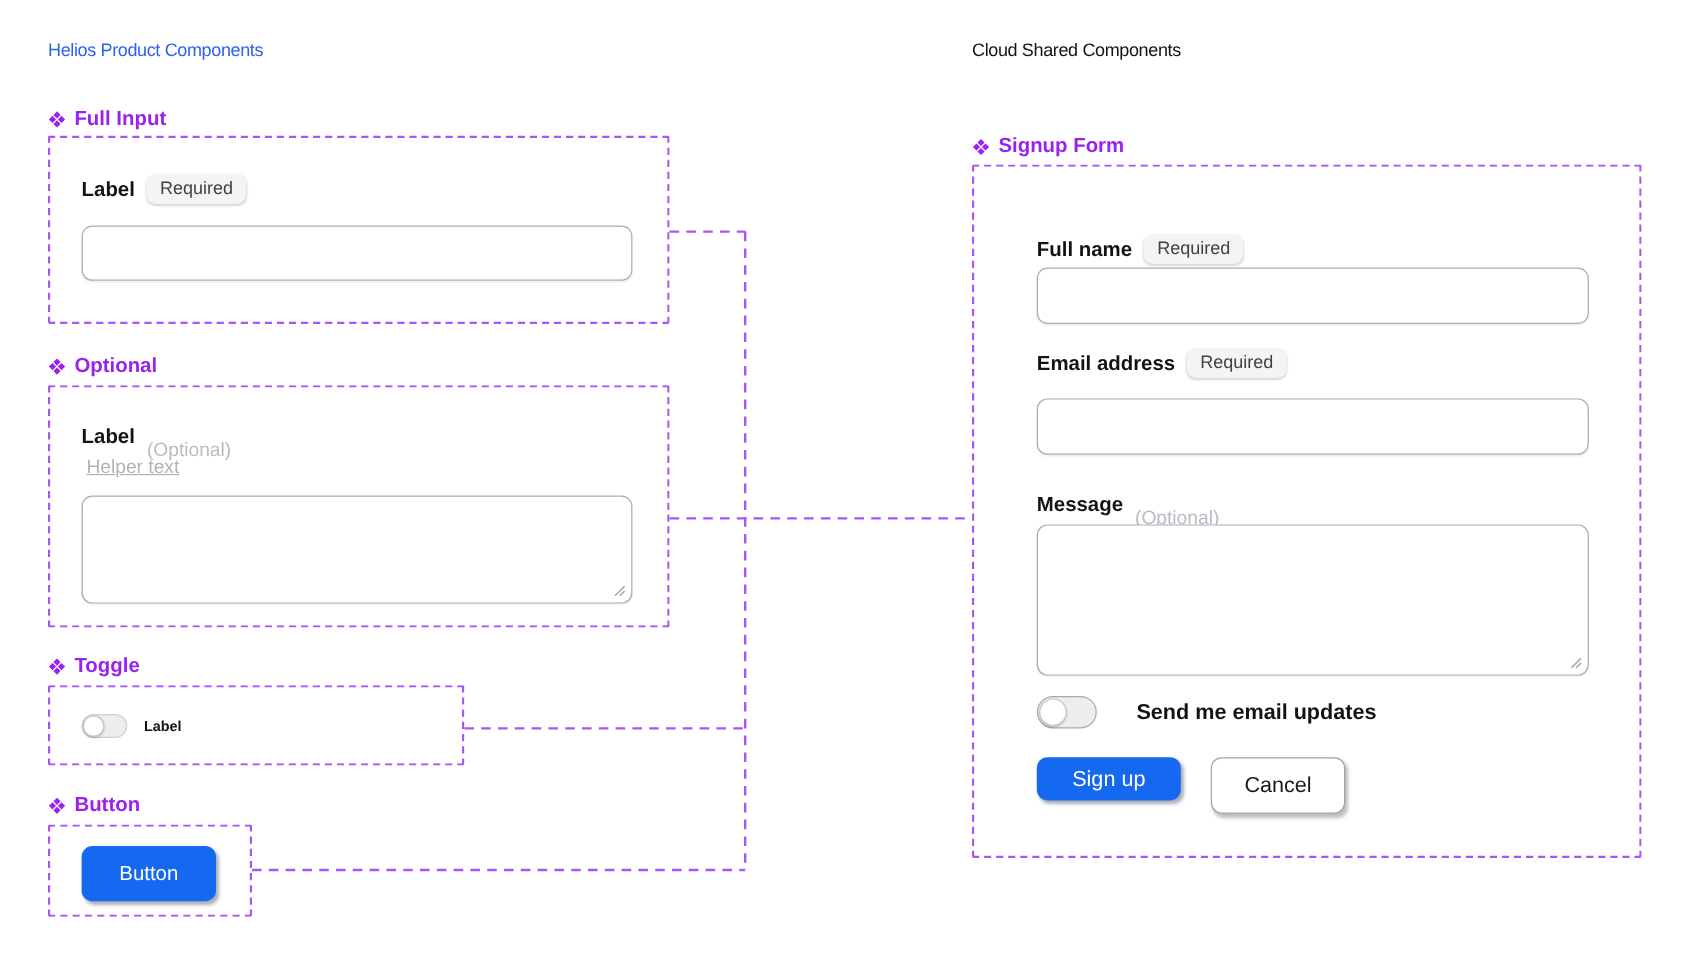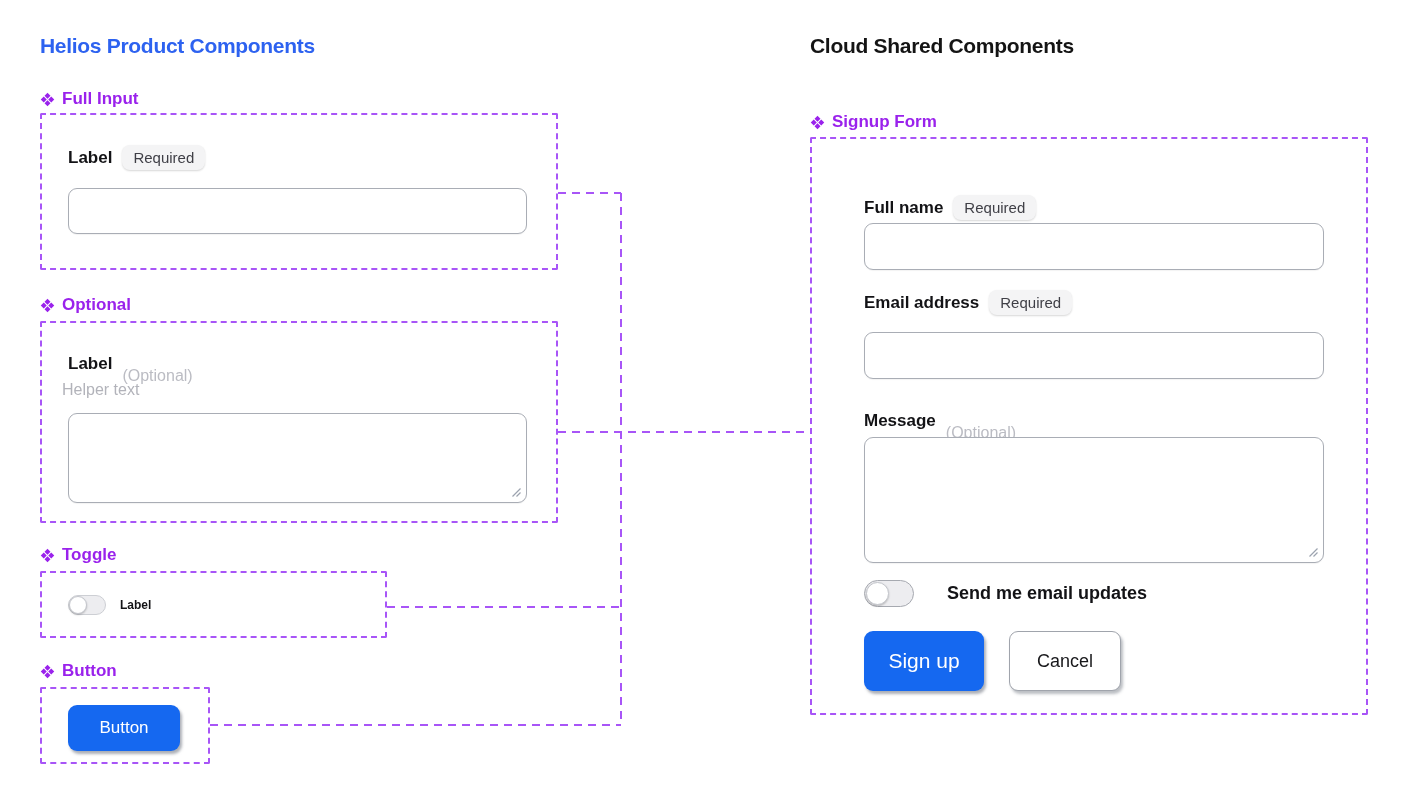--- a/index.html
+++ b/index.html
@@ -9,21 +9,21 @@
   .canvas {
     position:relative;
     width:1412px; height:802px;
     background:#ffffff;
     overflow:hidden;
   }
 
   .abs { position:absolute; }
 
   .page-title {
-    font-size:21px; font-weight:700; letter-spacing:-0.3px;
+    font-size:15px; font-weight:400; letter-spacing:-0.3px;
     white-space:nowrap;
   }
   .page-title.blue  { color:#2D62F0; }
   .page-title.black { color:#141414; }
 
   .section-hdr {
     display:flex; align-items:center; gap:7px;
     color:#9A22EC; font-size:17px; font-weight:800;
     white-space:nowrap;
   }
@@ -130,21 +130,21 @@
     <svg width="15" height="15" viewBox="0 0 16 16">
       <path fill="#9A22EC" d="M8 .8 11.2 4 8 7.2 4.8 4Z M12 4.8 15.2 8 12 11.2 8.8 8Z M8 8.8 11.2 12 8 15.2 4.8 12Z M4 4.8 7.2 8 4 11.2 .8 8Z"></path>
     </svg>
     <span>Optional</span>
   </div>
   <div class="abs dashed-box" style="left:40px; top:321px; width:518px; height:202px;">
     <div class="abs label-row" style="left:26px; top:20px;">
       <span>Label</span>
       <span class="optional">(Optional)</span>
     </div>
-    <div class="abs helper" style="left:20px; top:58px;">Helper text</div>
+    <div class="abs helper" style="left:30px; top:58px;text-decoration:underline;">Helper text</div>
     <div class="abs ta-wrap" style="left:26px; top:90px; width:459px; height:90px;">
       <textarea style=""></textarea>
       <svg class="ta-handle" width="12" height="12" viewBox="0 0 12 12">
         <path d="M2.5 10.5 10.5 2.5 M6.5 10.5 10.5 6.5" stroke="#9CA3AF" stroke-width="1.2" fill="none"></path>
       </svg>
     </div>
   </div>
 
   <div class="abs section-hdr" style="left:40px; top:545px;justify-content:center;">
     <svg width="15" height="15" viewBox="0 0 16 16">
@@ -206,18 +206,18 @@
     </div>
 
     <div class="abs toggle-row" style="left:52px; top:441px;gap:18px;">
       <div class="toggle toggle-lg">
         <div class="knob"></div>
       </div>
       <span class="toggle-label-lg">Send me email updates</span>
     </div>
 
     <div class="abs btn-row" style="left:52px; top:492px;">
-      <button class="btn btn-primary" style="width:120px; height:60px; font-size:21px;">Sign up</button>
-      <button class="btn btn-secondary" style="width:112px; height:60px; font-size:18px;">Cancel</button>
+      <button class="btn btn-primary" style="width:120px; height:36px; font-size:18px;">Sign up</button>
+      <button class="btn btn-secondary" style="width:112px; height:47px; font-size:18px;">Cancel</button>
     </div>
   </div>
 
 </div>
 
 </body></html>

